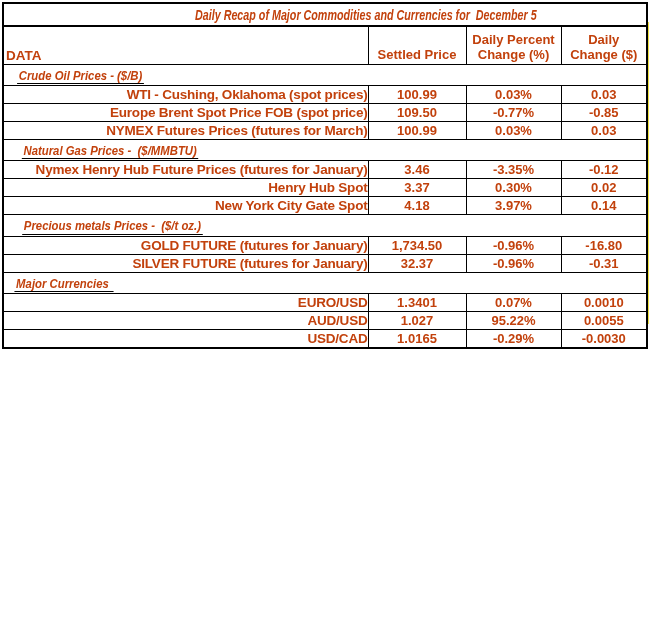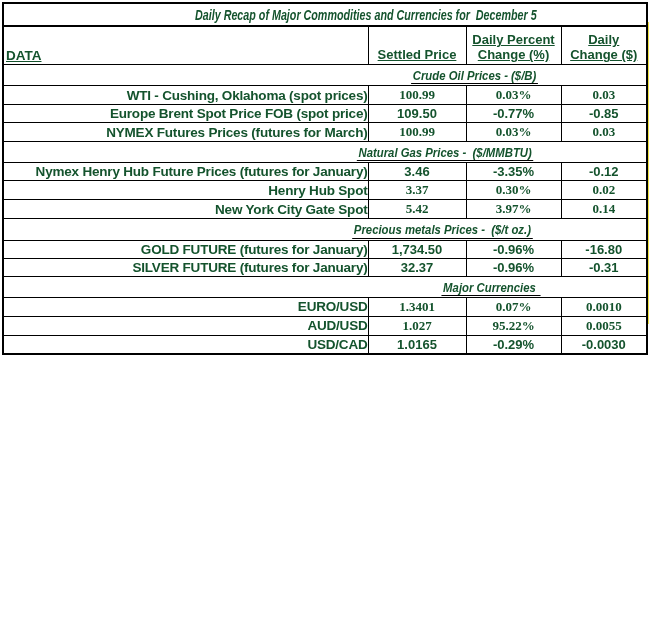--- a/index.html
+++ b/index.html
@@ -9,54 +9,54 @@
   }
   .canvas{position:absolute;left:0;top:0;width:649px;height:632px;}
 
   table.recap{
     position:absolute;left:2px;top:2px;width:644px;
     border-collapse:collapse;table-layout:fixed;
     border:2px solid #000;background:#fff;z-index:2;
   }
   table.recap td{
     border:1px solid #000;overflow:hidden;white-space:nowrap;
-    font-weight:bold;color:#14532d;
+    font-weight:bold;color:#c2410c;
   }
 
   
   tr.title-row td{
     height:19px;border-bottom:2px solid #000;
     text-align:center;padding-left:82px;vertical-align:middle;
   }
   .title-text{
     display:inline-block;font-size:14.5px;font-style:italic;font-weight:bold;
     white-space:pre;transform:scaleX(0.74);transform-origin:center;
   }
 
   
-  tr.header-row td{height:35px;vertical-align:bottom;text-decoration:underline;}
+  tr.header-row td{height:35px;vertical-align:bottom;}
   td.hdr-data{font-size:13.5px;padding:0 0 1px 2px;text-align:left;}
   td.hdr-num{
     color:var(--hdr-blue,#2222cc);text-align:center;font-size:13px;
     line-height:1.2;padding-bottom:1px;
   }
 
   
-  tr.section-row td{height:15px;text-align:right;padding-right:96px;vertical-align:middle;}
+  tr.section-row td{height:15px;text-align:left;padding-right:96px;vertical-align:middle;}
   .section-text{
     display:inline-block;font-size:13.5px;font-style:italic;font-weight:bold;
     white-space:pre;border-bottom:1.5px solid #000;padding:0 2px 0 2px;
     transform:scaleX(0.84);transform-origin:center;line-height:1.05;
   }
 
   
   tr.data-row td{height:14px;vertical-align:middle;}
   td.label-cell{font-size:13.5px;text-align:right;padding:0 0 0 2px;letter-spacing:-0.2px;}
   td.num-cell{font-size:13px;text-align:center;}
-  td.up{color:var(--up,#339966);font-family:Liberation Serif, serif;}
+  td.up{color:var(--up,#339966);}
   td.down{color:var(--down,#e8262e);}
 
   
   .yellow-strip{
     position:absolute;left:645px;top:22px;width:4px;height:302px;
     background:var(--yellow,#f0e143);z-index:1;
   }
 
   
   .smudge{
@@ -139,21 +139,21 @@
           <td class="num-cell down">-0.12</td>
         </tr>
         <tr class="data-row">
           <td class="label-cell">Henry Hub Spot</td>
           <td class="num-cell up">3.37</td>
           <td class="num-cell up">0.30%</td>
           <td class="num-cell up">0.02</td>
         </tr>
         <tr class="data-row">
           <td class="label-cell">New York City Gate Spot</td>
-          <td class="num-cell up">5.42</td>
+          <td class="num-cell up">4.18</td>
           <td class="num-cell up">3.97%</td>
           <td class="num-cell up">0.14</td>
         </tr>
         <tr class="section-row">
           <td colspan="4"><span class="section-text">Precious metals Prices -  ($/t oz.)</span></td>
         </tr>
         <tr class="data-row">
           <td class="label-cell">GOLD FUTURE (futures for January)</td>
           <td class="num-cell down">1,734.50</td>
           <td class="num-cell down">-0.96%</td>

